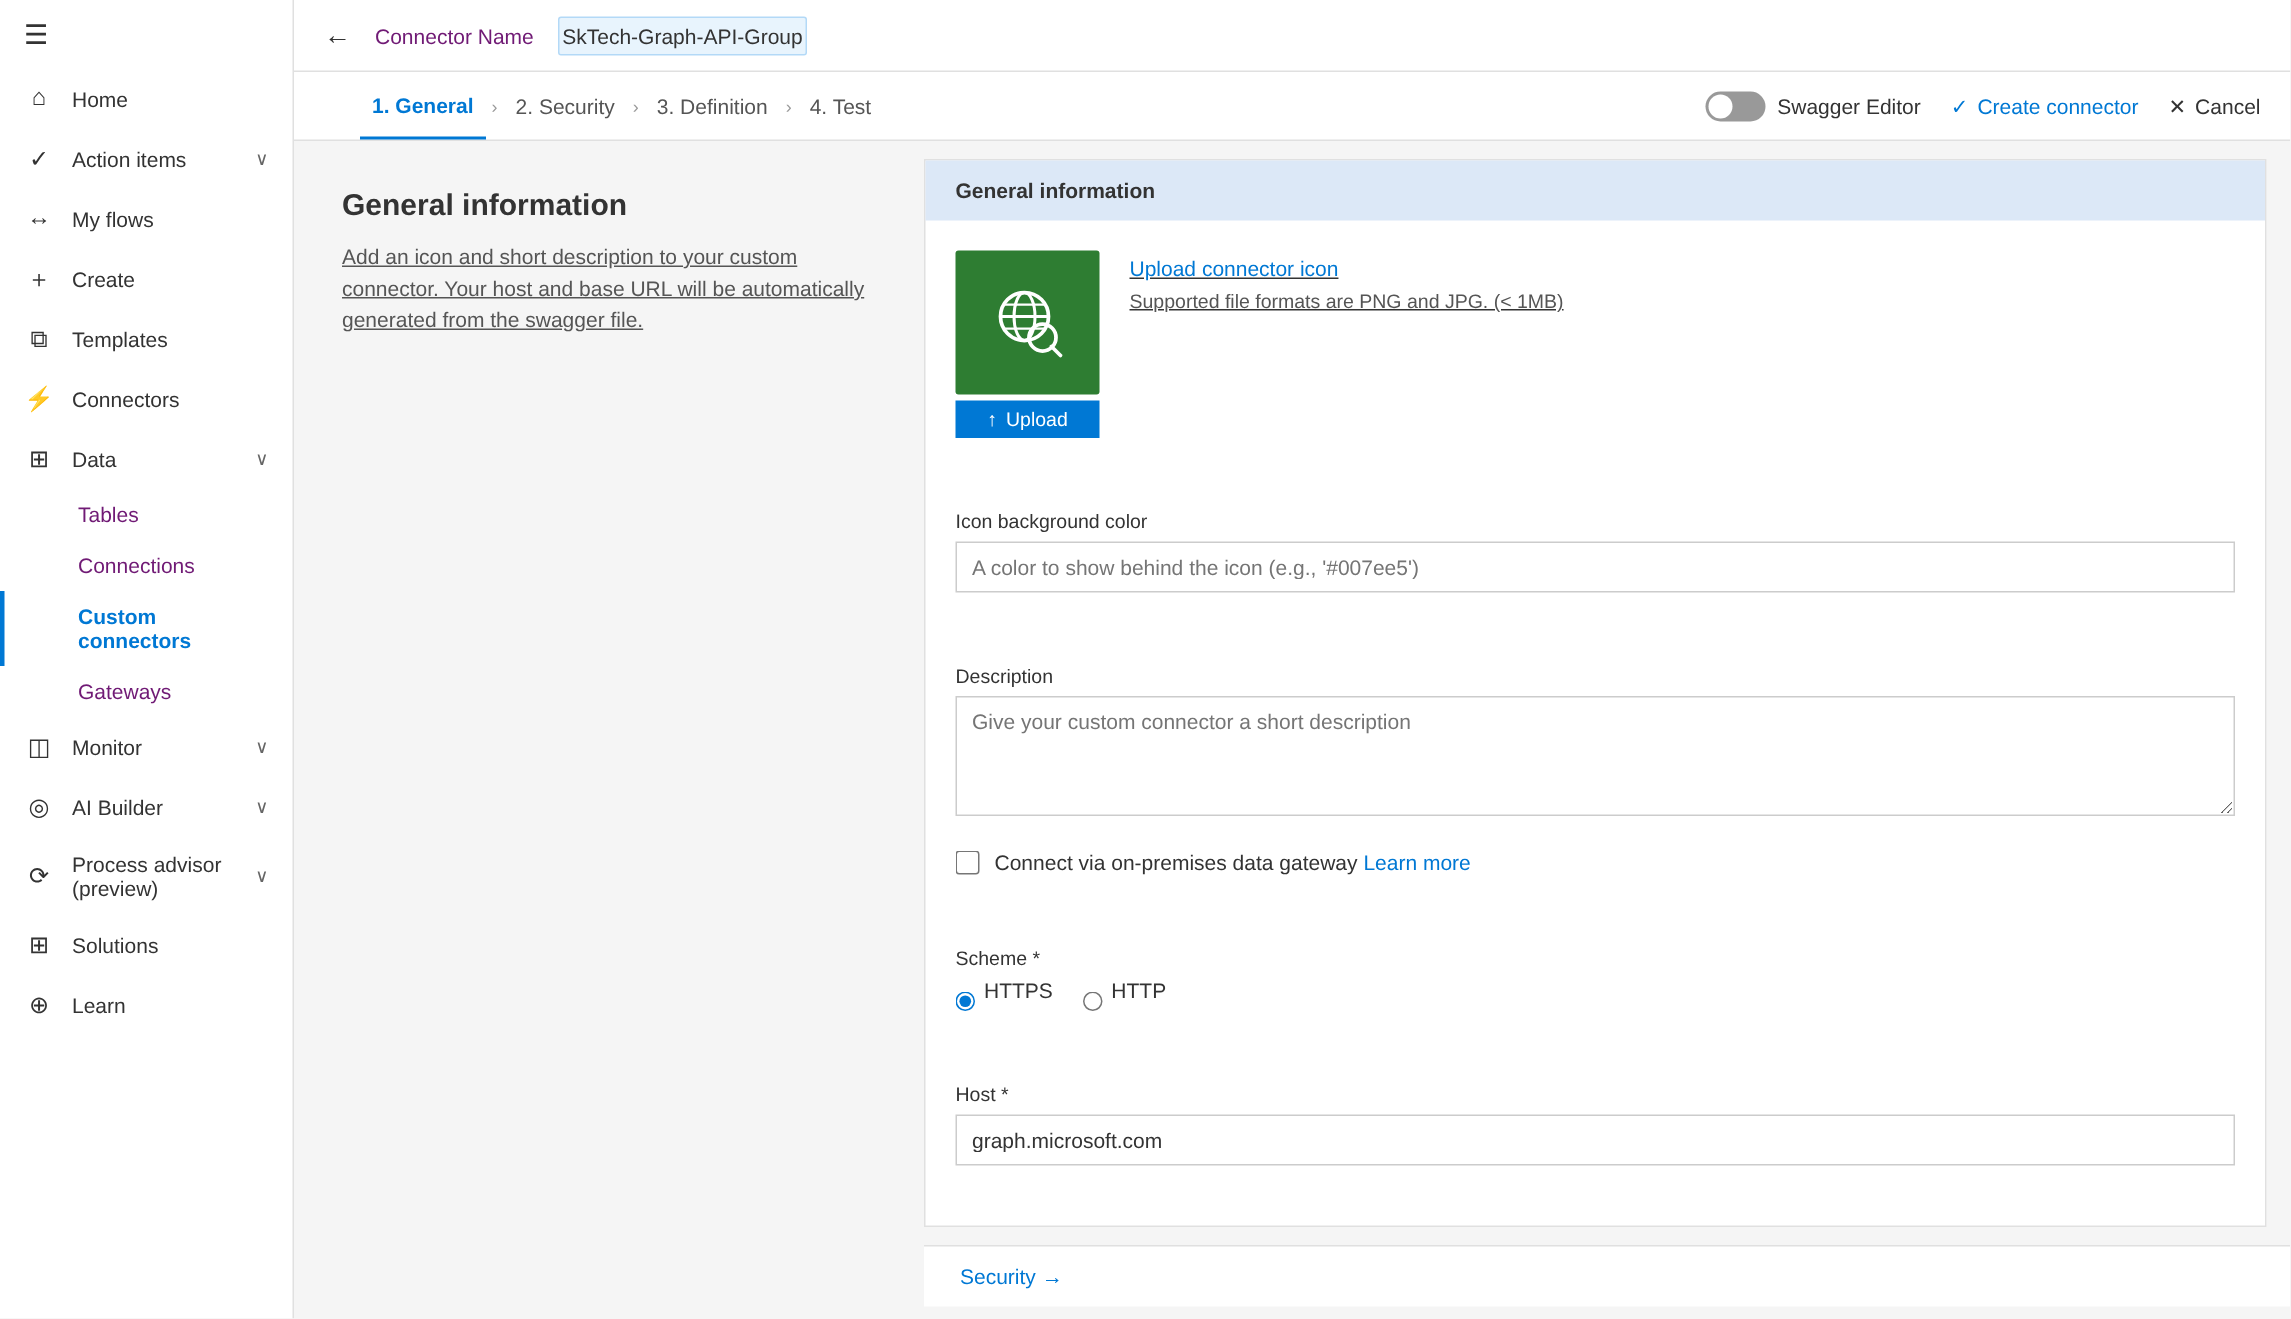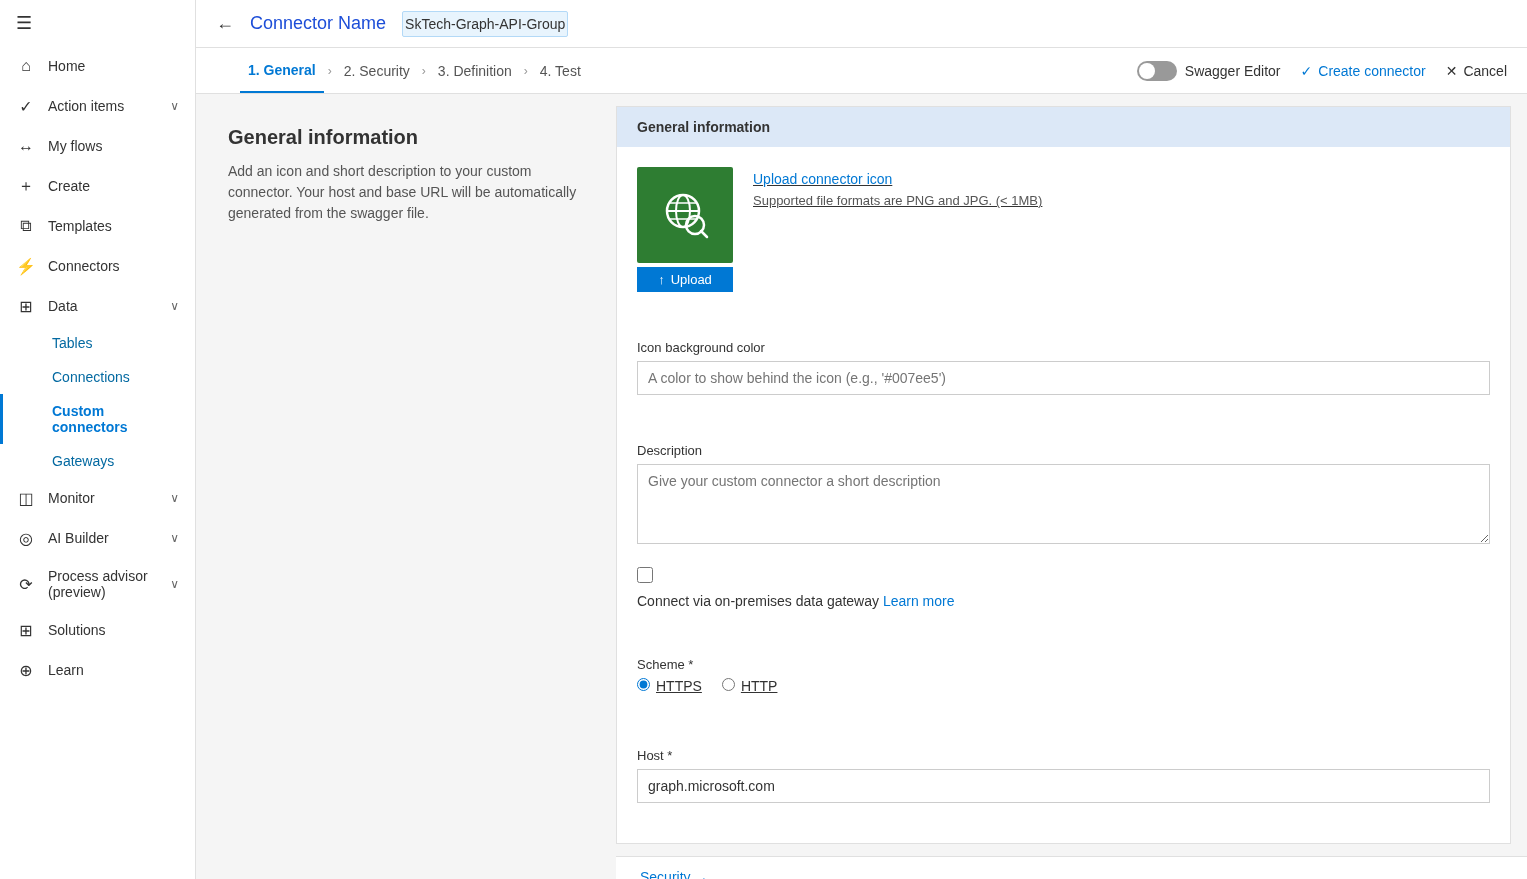--- a/index.html
+++ b/index.html
@@ -34,21 +34,21 @@
       font-size: 16px;
       flex-shrink: 0;
     }
     .sidebar-item .label { flex: 1; }
     .sidebar-item .chevron { font-size: 12px; color: #666; }
     .sidebar-sub-item {
       display: flex;
       align-items: center;
       padding: 9px 16px 9px 52px;
       cursor: pointer;
-      color: #0369a1;
+      color: #701a75;
       font-size: 14px;
     }
     .sidebar-sub-item.active {
       font-weight: 600;
       color: #0078d4;
       border-left: 3px solid #0078d4;
       padding-left: 49px;
     }
     .hamburger-btn {
       display: flex;
@@ -74,21 +74,21 @@
       display: flex;
       align-items: center;
       height: 48px;
       gap: 16px;
     }
     .topbar .back-btn {
       cursor: pointer;
       color: #333;
       font-size: 18px;
     }
-    .topbar .connector-label { color: #1d4ed8; font-size: 18px; }
+    .topbar .connector-label { color: #701a75; font-size: 14px; }
     .topbar .connector-name {
       background: #e8f4fd;
       border: 1px solid #b3d9f7;
       padding: 4px 2px;
       border-radius: 2px;
       font-size: 14px;
       color: #333;
     }
 
     
@@ -176,21 +176,21 @@
       background: #f5f5f5;
     }
     .left-panel {
       width: 420px;
       min-width: 420px;
       padding: 32px 32px;
       display: flex;
       flex-direction: column;
     }
     .left-panel h2 { font-size: 20px; font-weight: 600; color: #333; margin-bottom: 12px; }
-    .left-panel p { font-size: 14px; color: #555; line-height: 1.5; }
+    .left-panel p { font-size: 14px; color: #555; line-height: 1.5; text-decoration: underline; }
 
     .right-panel {
       flex: 1;
       overflow-y: auto;
       padding: 0;
     }
     .form-card {
       background: #fff;
       border: 1px solid #e0e0e0;
       margin: 12px 16px 12px 0;
@@ -260,29 +260,28 @@
       outline: none;
     }
     .form-group textarea { height: 80px; resize: vertical; }
 
     
     .checkbox-row {
       display: flex;
       align-items: flex-start;
       gap: 10px;
       margin-bottom: 20px;
-      flex-direction: column;
     }
     .checkbox-row input[type="checkbox"] { width: 16px; height: 16px; cursor: pointer; }
     .checkbox-row label { font-size: 14px; color: #333; }
     .checkbox-row .learn-link { color: #0078d4; cursor: pointer; }
 
     
     .radio-group { display: flex; gap: 20px; align-items: center; margin-top: 6px; }
-    .radio-option { display: flex; align-items: flex-start; gap: 6px; cursor: pointer; text-decoration: underline; }
+    .radio-option { display: flex; align-items: flex-end; gap: 6px; cursor: pointer; }
     .radio-option input[type="radio"] { cursor: pointer; accent-color: #0078d4; }
     .radio-option label { font-size: 14px; color: #333; cursor: pointer; }
 
     
     .bottom-nav {
       background: #fff;
       border-top: 1px solid #e0e0e0;
       padding: 12px 24px;
       display: flex;
       justify-content: flex-start;

